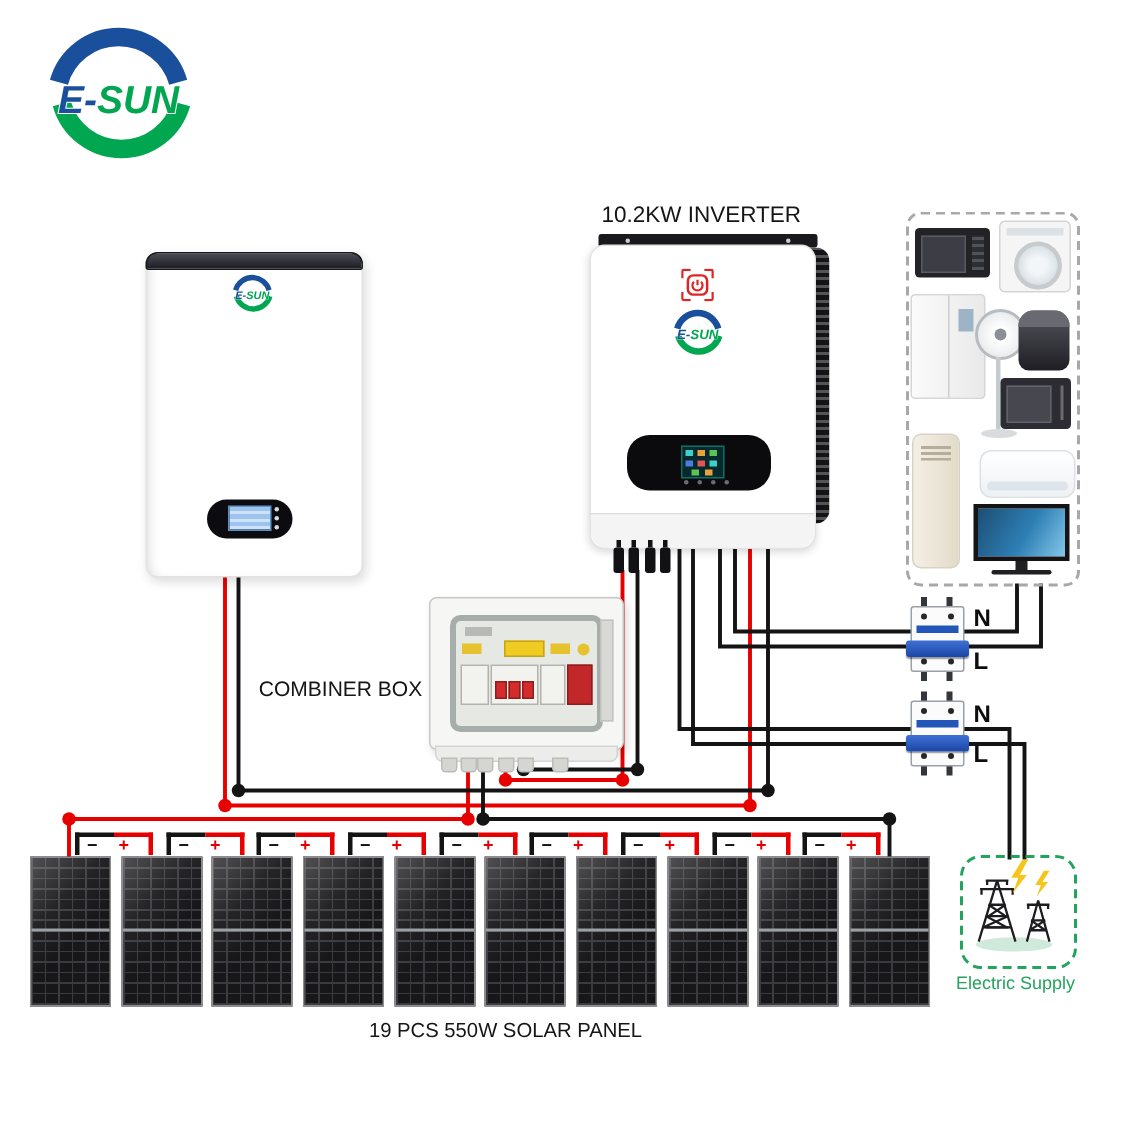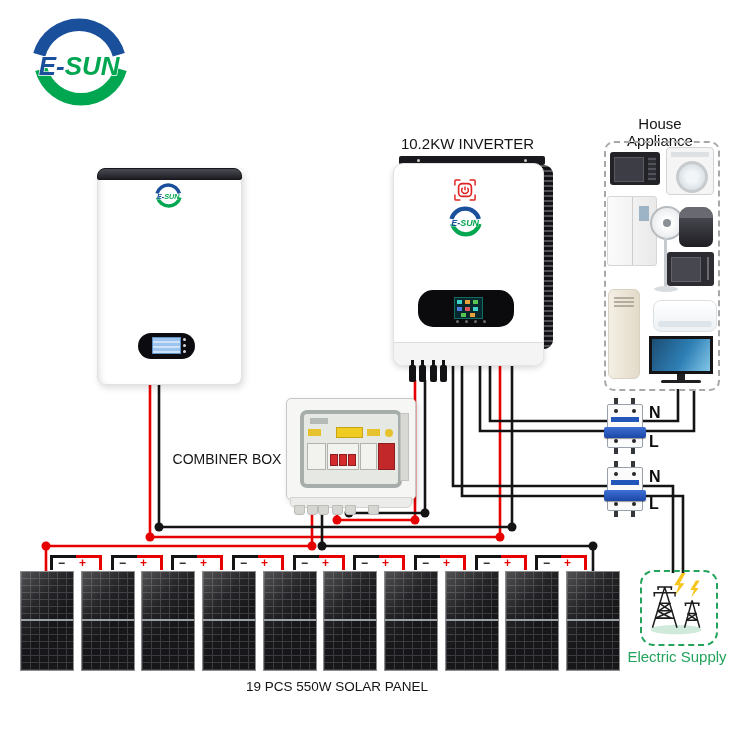--- a/index.html
+++ b/index.html
@@ -115,21 +115,21 @@
        repeating-linear-gradient(0deg,#3a3a40 0 1px,rgba(0,0,0,0) 1px 7px),#17171a;}
   .panel:after{content:"";position:absolute;left:0;right:0;top:48%;height:2px;background:#9aa0a4;}
   .jumper{position:absolute;top:555px;width:52px;height:16px;z-index:2;}
   .j-black{position:absolute;left:0;top:0;width:26px;height:15px;border-left:3px solid #141414;border-top:3px solid #141414;box-sizing:border-box;}
   .j-red{position:absolute;left:26px;top:0;width:26px;height:15px;border-right:3px solid #e60000;border-top:3px solid #e60000;box-sizing:border-box;}
   .j-minus{position:absolute;left:8px;top:2px;font-size:12px;font-weight:bold;color:#141414;line-height:1;}
   .j-plus{position:absolute;left:29px;top:2px;font-size:12px;font-weight:bold;color:#e60000;line-height:1;}
 
   
   .es-box{left:640px;top:570px;width:74px;height:72px;border:2px dashed #23a35c;border-radius:14px;z-index:2;}
-  .es-label{position:absolute;left:627px;top:648px;width:100px;text-align:center;font-size:15px;color:#23a35c;}
+  .es-label{position:absolute;left:627px;top:648px;width:100px;text-align:center;font-size:12px;color:#23a35c;}
 
   .solar-label{left:237px;top:680px;width:200px;font-size:13.5px;}
 </style>
 </head>
 <body>
 
 <div class="canvas">
 
   <svg width="0" height="0" style="position:absolute" aria-hidden="true">
     <defs>
@@ -222,21 +222,20 @@
         <i class="inv-dot" style="left:47px"></i>
       <i class="inv-dot" style="left:56px"></i>
         <i class="inv-dot" style="left:65px"></i>
     </div>
   </div>
   <div class="mc4" style="left:409px;top:365px"></div>
   <div class="mc4" style="left:419px;top:365px"></div>
   <div class="mc4" style="left:430px;top:365px"></div>
   <div class="mc4" style="left:440px;top:365px"></div>
 
-  <div class="lbl" style="left:604px;top:116px;width:112px;">House Appliance</div>
   <div class="abs ha-box"></div>
   <div class="appl ap-mw1"></div>
   <div class="appl ap-wash"></div>
   <div class="appl ap-fridge"></div>
   <div class="appl ap-fanhead"></div>
   <div class="appl ap-fanpole"></div>
   <div class="appl ap-fanbase"></div>
   <div class="appl ap-rice"></div>
   <div class="appl ap-mw2"></div>
   <div class="appl ap-flac"></div>

